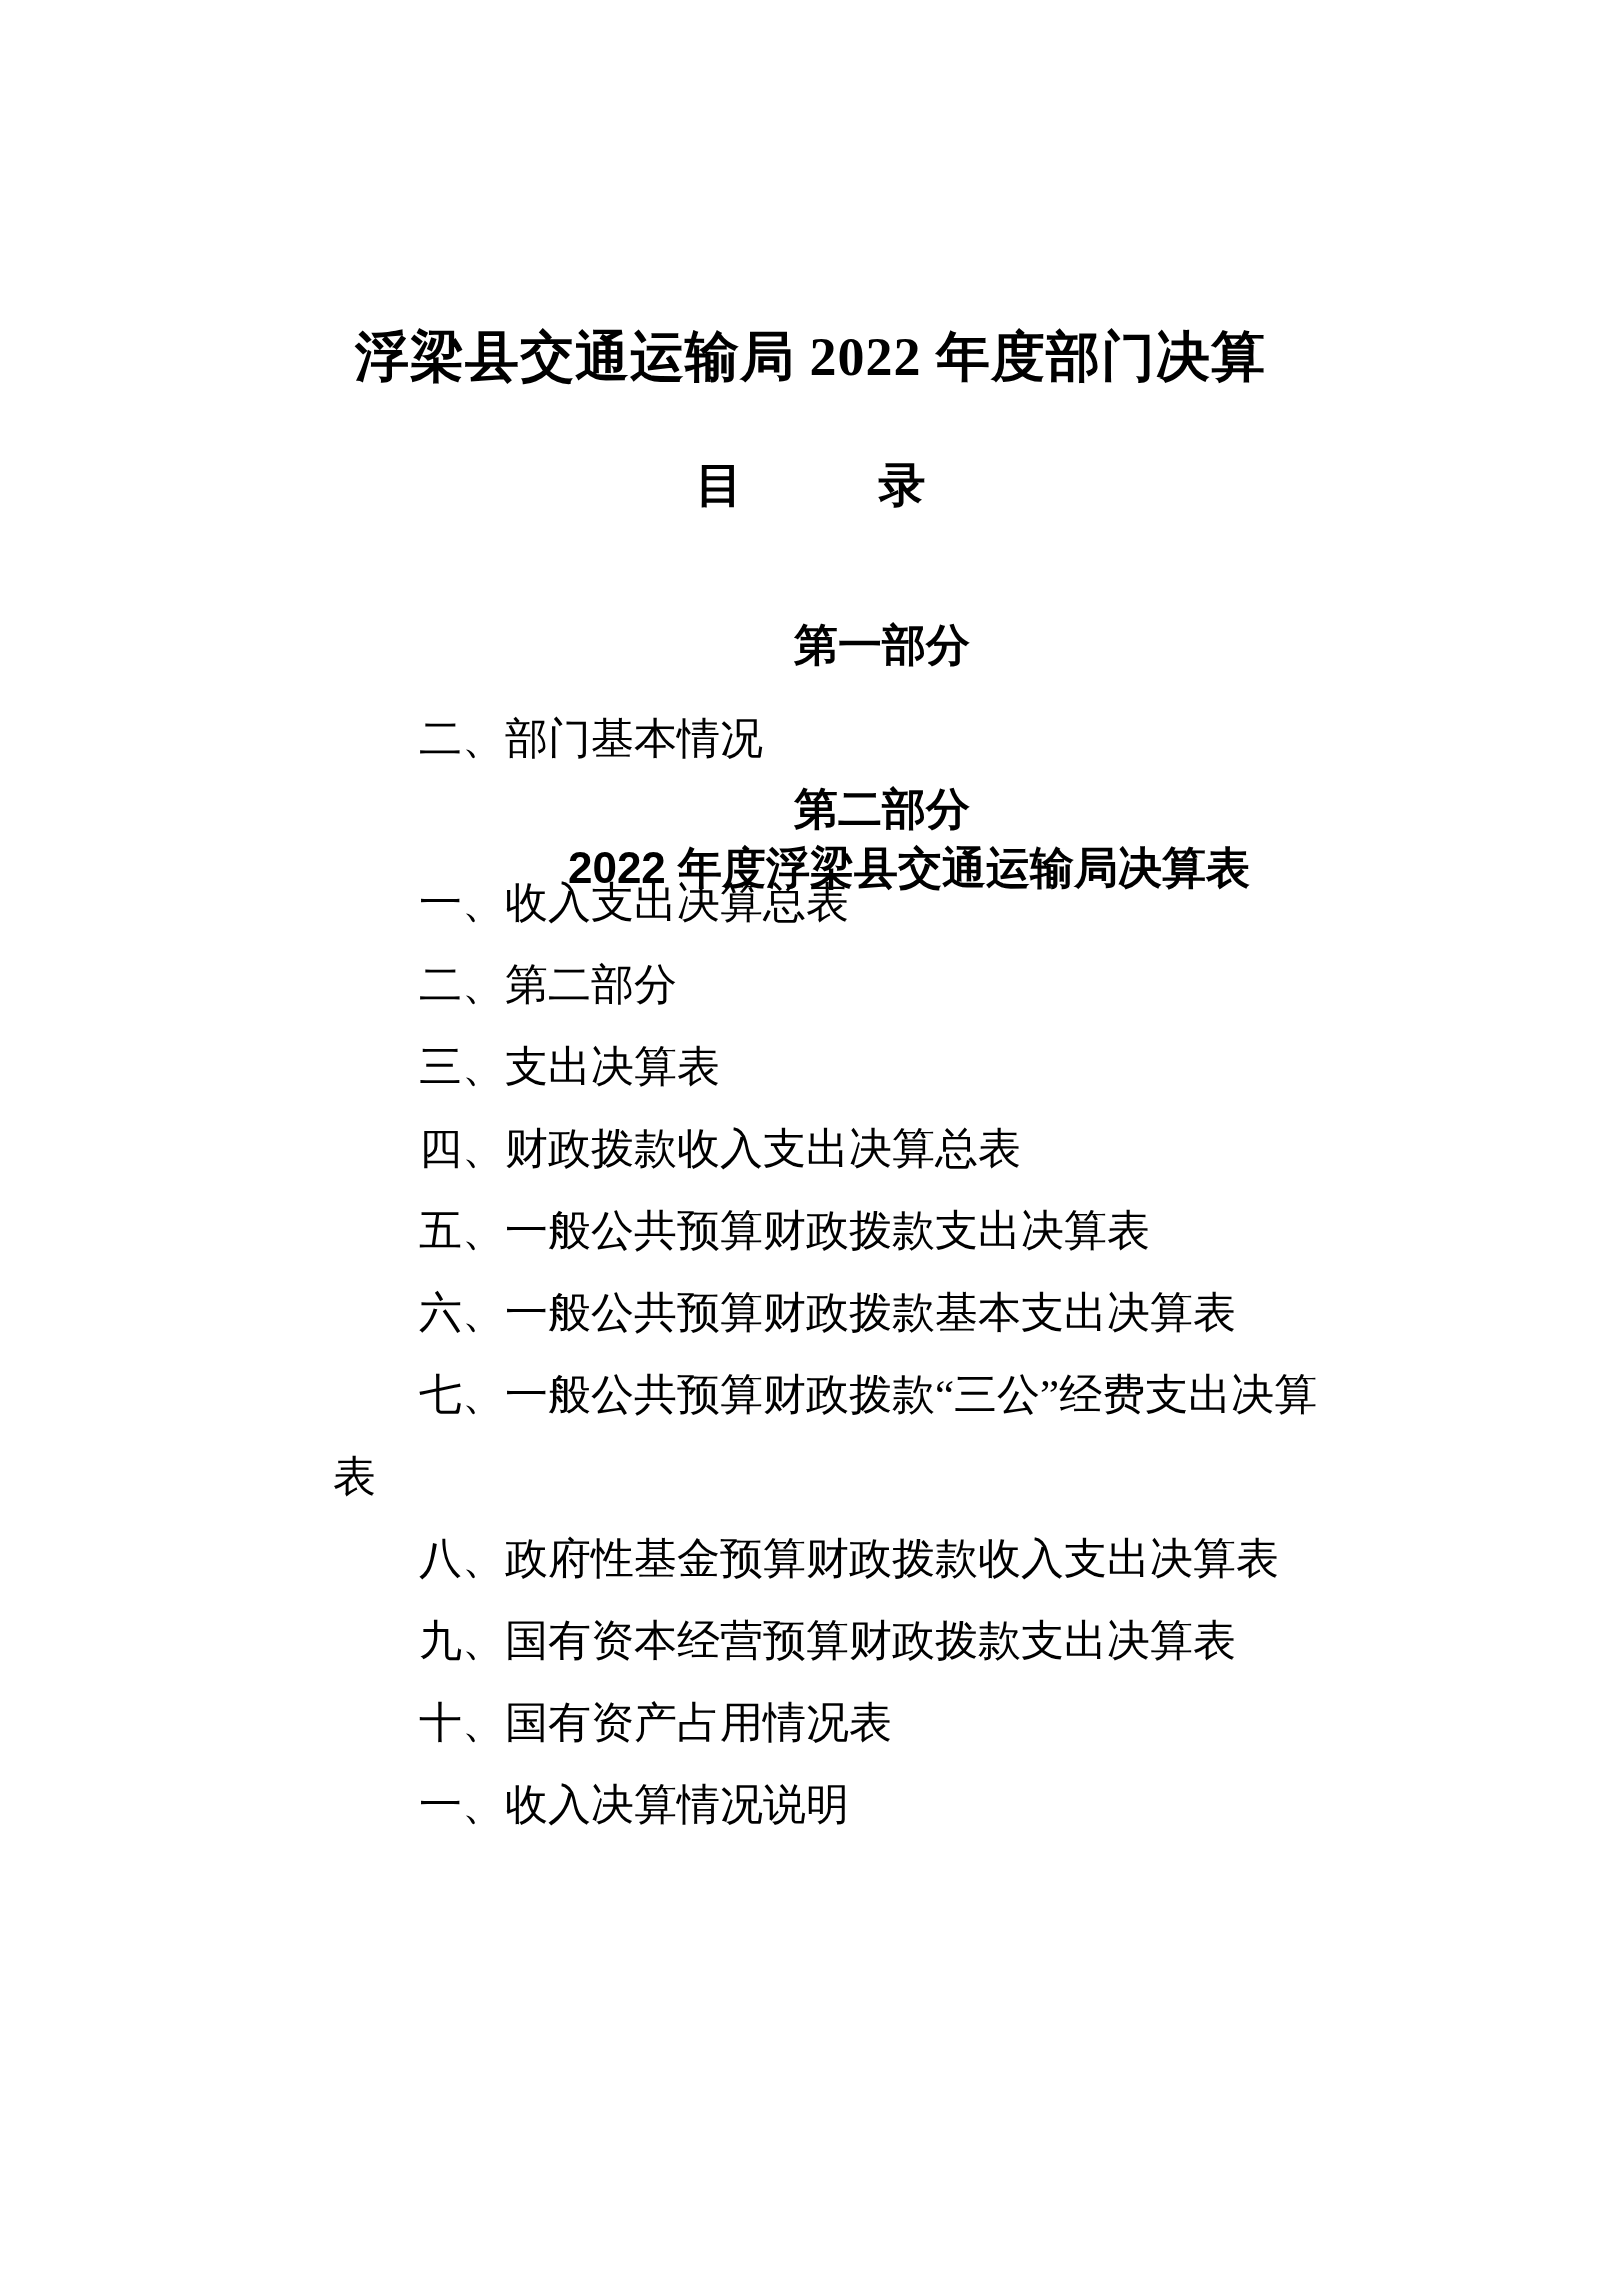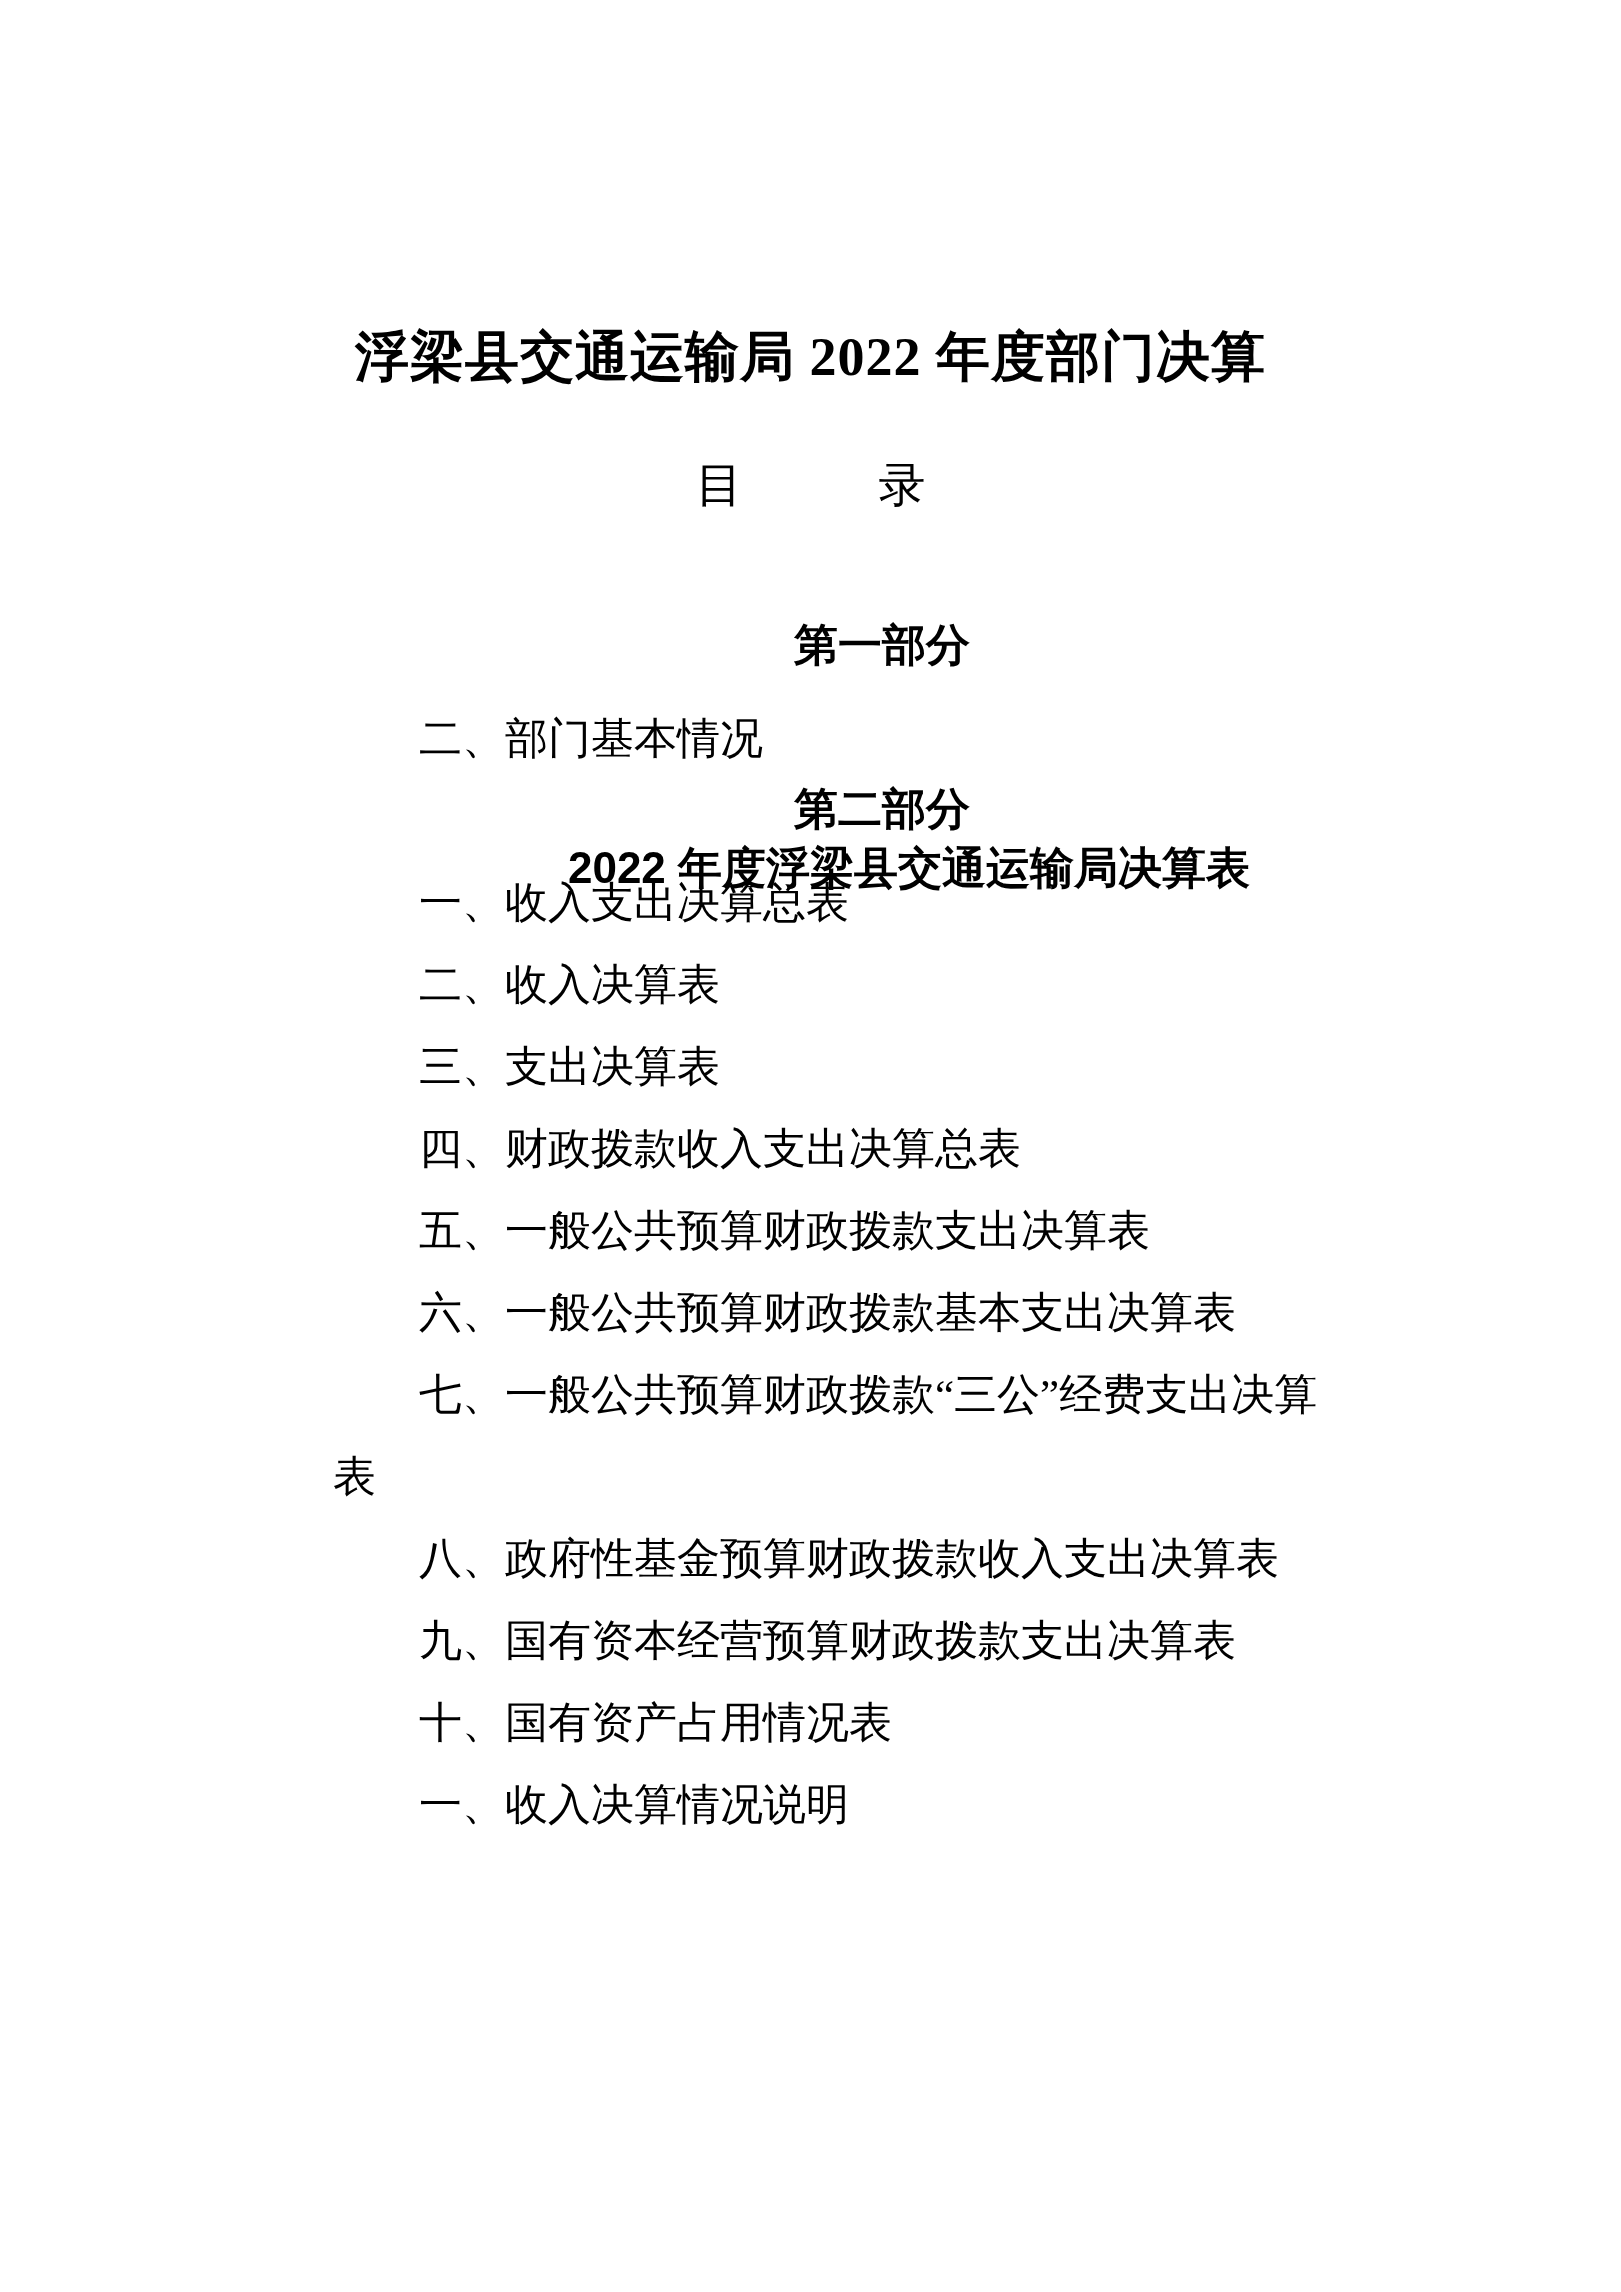--- a/index.html
+++ b/index.html
@@ -28,21 +28,21 @@
     letter-spacing: 1px;
     white-space: nowrap;
   }
   .toc-heading {
     position: absolute;
     top: 457px;
     left: 0;
     width: 100%;
     text-align: center;
     font-family: "Liberation Serif", serif;
-    font-weight: 400;
+    font-weight: 700;
     font-size: 47px;
     line-height: 57px;
     white-space: nowrap;
   }
   .toc-heading .gap-right {
     margin-left: 124px;
   }
   .toc-lines {
     position: absolute;
     top: 616px;
@@ -92,21 +92,21 @@
   <div class="toc-lines">
       <div class="toc-line section">
         <span class="section-label">第一部分</span>
       </div>
       <div class="toc-line item">二、部门基本情况</div>
       <div class="toc-line section">
         <span class="section-label">第二部分</span>
         <span class="section-title">2022 年度浮梁县交通运输局决算表</span>
       </div>
       <div class="toc-line item">一、收入支出决算总表</div>
-      <div class="toc-line item">二、收入决算表</div>
+      <div class="toc-line item">二、第二部分</div>
       <div class="toc-line item">三、支出决算表</div>
       <div class="toc-line item">四、财政拨款收入支出决算总表</div>
       <div class="toc-line item">五、一般公共预算财政拨款支出决算表</div>
       <div class="toc-line item">六、一般公共预算财政拨款基本支出决算表</div>
       <div class="toc-line item">七、一般公共预算财政拨款“三公”经费支出决算</div>
       <div class="toc-line continuation">表</div>
       <div class="toc-line item">八、政府性基金预算财政拨款收入支出决算表</div>
       <div class="toc-line item">九、国有资本经营预算财政拨款支出决算表</div>
       <div class="toc-line item">十、国有资产占用情况表</div>
       <div class="toc-line item">一、收入决算情况说明</div>

